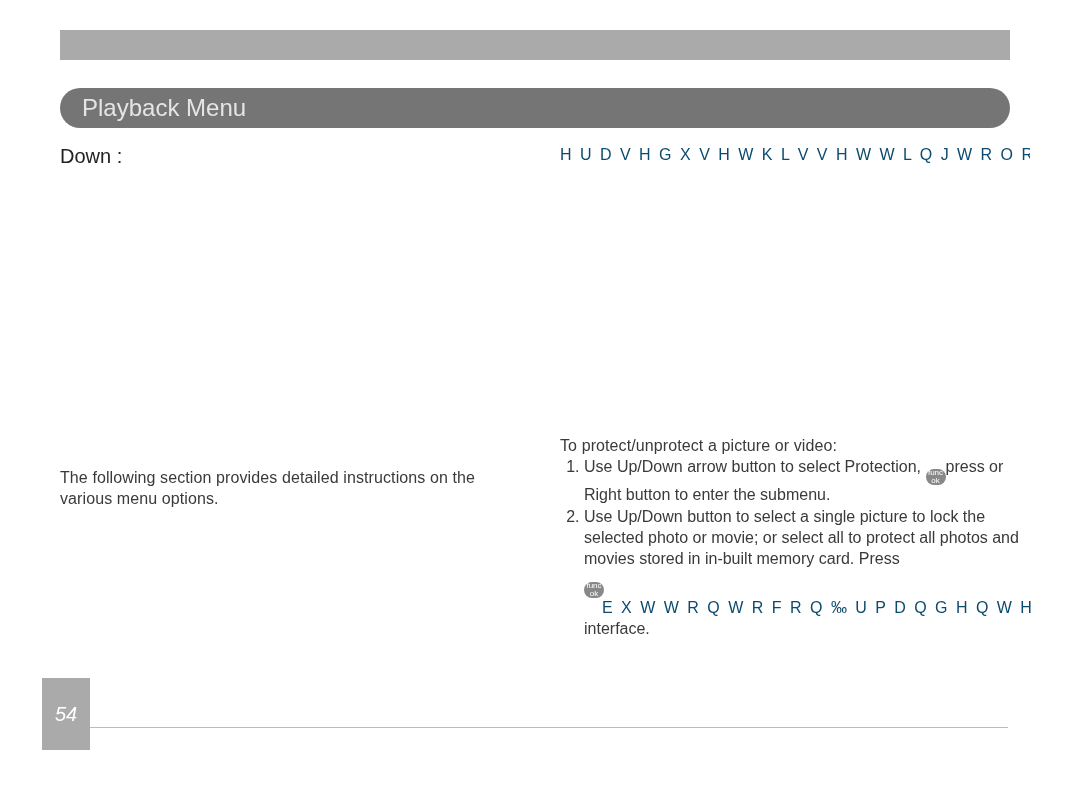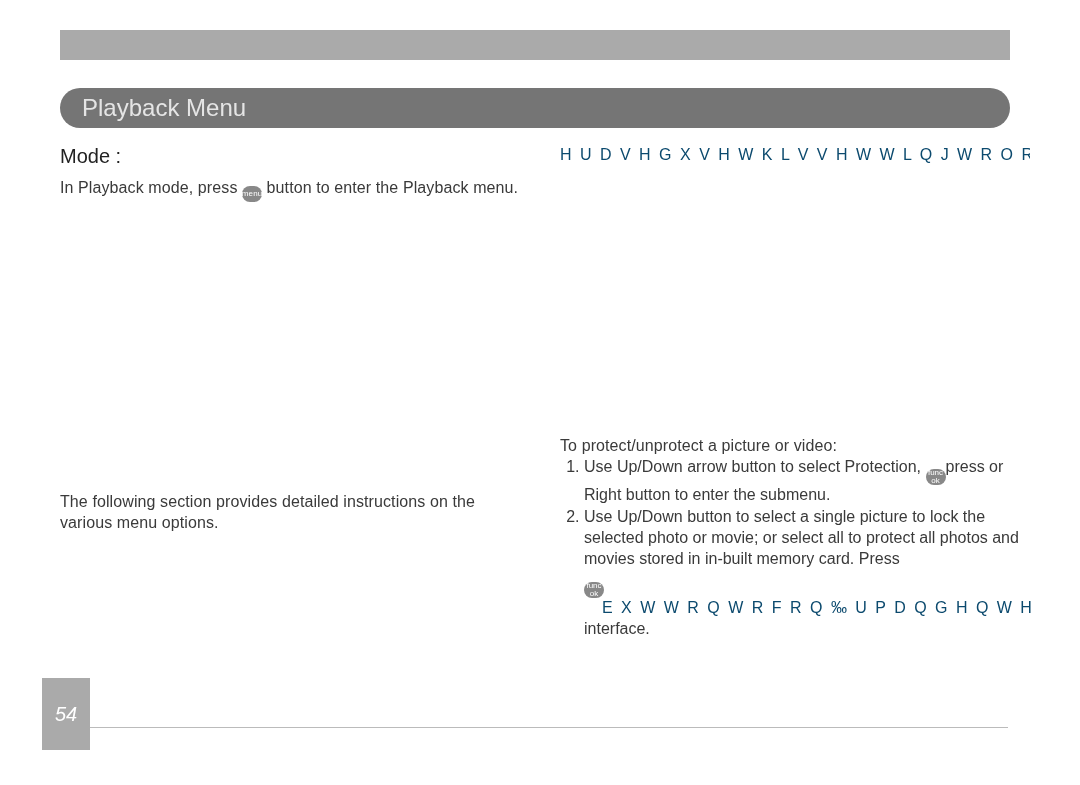--- a/index.html
+++ b/index.html
@@ -116,25 +116,22 @@
 
   <div class="top-bar"></div>
 
   <div class="section-pill">
     <span>Playback Menu</span>
   </div>
 
   <div class="columns">
 
     <div class="col">
-      <div class="subhead">Mode :</div>
+      <div class="subhead">Down :</div>
 
-      <div class="para">
-        <span>In Playback mode, press </span><span class="inline-icon">menu</span><span> button to enter the </span><span>Playback menu.</span>
-      </div>
 
       <div style="height:290px"></div>
 
       <div class="para">The following section provides detailed instructions on the various menu options.</div>
     </div>
 
     <div class="col">
 
       <div class="glyph-row">H U D V H G   X V H  W K L V  V H W W L Q J  W R  O R</div>
 

